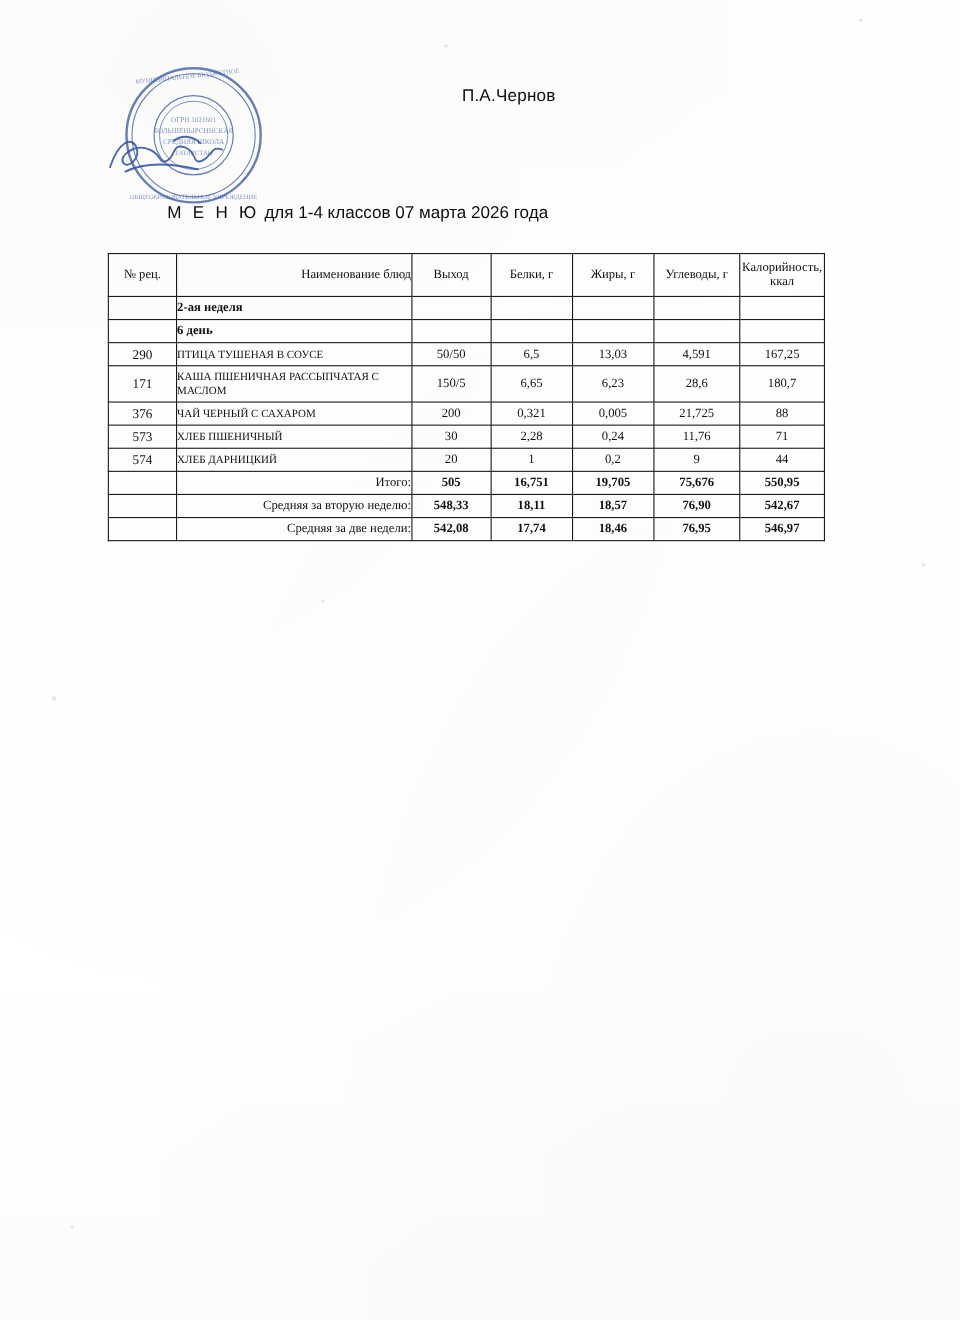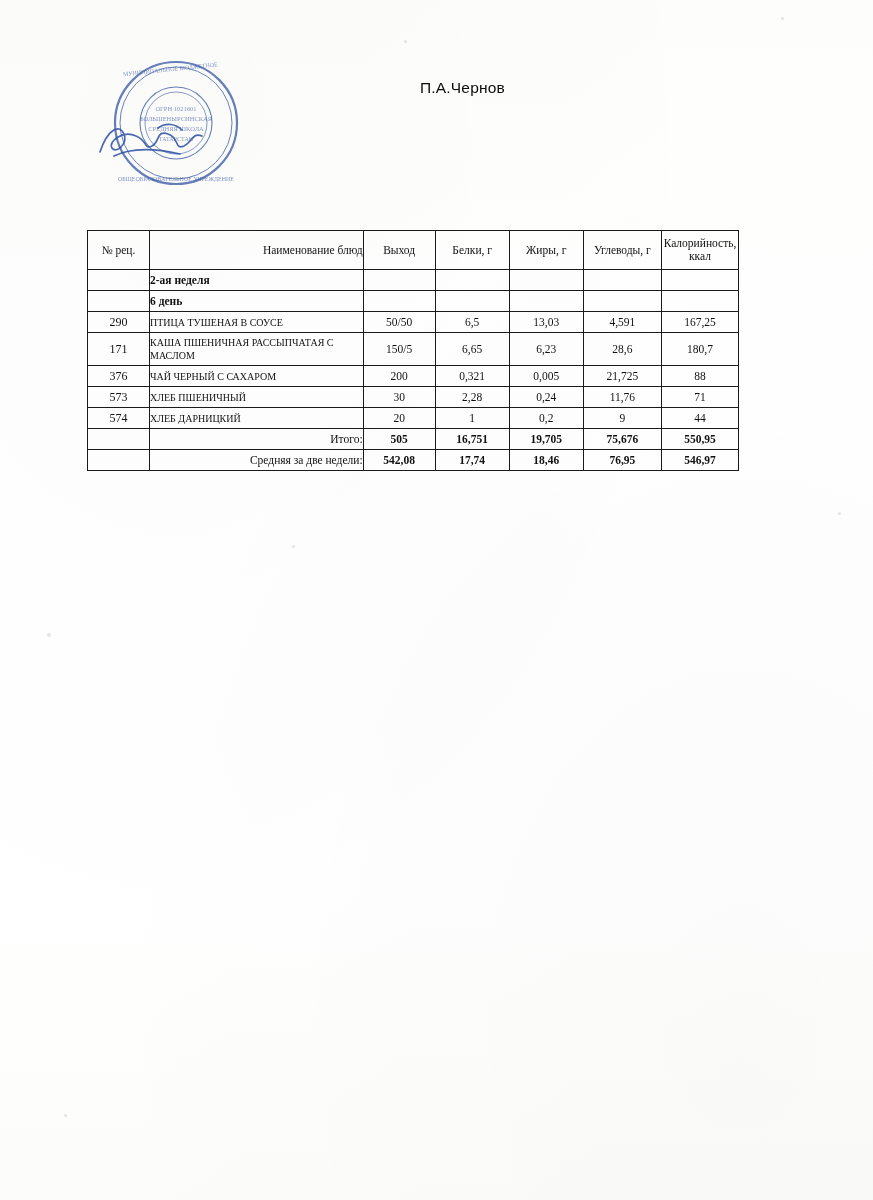--- a/index.html
+++ b/index.html
@@ -79,21 +79,21 @@
     left: 152px;
     top: 185px;
     font-size: 15.5px;
     color: #0d0d0d;
     white-space: nowrap;
   }
   .menu-title .mtr { letter-spacing: 3px; }
 
   table.menu {
     position: absolute;
-    left: 87px;
+    left: 98px;
     top: 230px;
     width: 652px;
     border-collapse: collapse;
     font-family: "Liberation Serif", serif;
     color: #111;
   }
   table.menu td, table.menu th {
     border: 1px solid #1a1a1a;
     padding: 0;
     vertical-align: middle;
@@ -167,20 +167,24 @@
   <div class="signature">
     <svg width="120" height="46" viewBox="0 0 120 46" fill="none">
       <g stroke="#2b4ea2" stroke-width="1.7" fill="none" opacity="0.85" stroke-linecap="round">
         <path d="M4 34 C12 10, 24 6, 28 16 C32 26, 20 36, 16 30 C12 24, 26 12, 40 18 C52 23, 48 32, 56 28 C64 24, 60 12, 72 16 C84 20, 78 32, 88 28 C97 24, 96 14, 106 18"></path>
         <path d="M18 38 C34 30, 58 30, 84 36"></path>
         <path d="M62 10 C70 4, 80 6, 86 12"></path>
       </g>
     </svg>
   </div>
 
+  <div class="menu-title">
+    <span class="mtr">М Е Н Ю</span>
+    <span>для 1-4 классов   07   марта   2026 года</span>
+  </div>
 
   <table class="menu">
     <thead>
       <tr>
         <th class="c-num">№ рец.</th>
         <th class="c-name">Наименование блюд</th>
         <th class="c-out">Выход</th>
         <th class="c-prot">Белки, г</th>
         <th class="c-fat">Жиры, г</th>
         <th class="c-carb">Углеводы, г</th>
@@ -260,20 +264,29 @@
       <tr class="total">
         <td class="num empty"></td>
         <td class="label-right">Итого:</td>
         <td class="val">505</td>
         <td class="val">16,751</td>
         <td class="val">19,705</td>
         <td class="val">75,676</td>
         <td class="val">550,95</td>
       </tr>
 
+      <tr class="total">
+        <td class="num empty"></td>
+        <td class="label-right">Средняя за вторую неделю:</td>
+        <td class="val">548,33</td>
+        <td class="val">18,11</td>
+        <td class="val">18,57</td>
+        <td class="val">76,90</td>
+        <td class="val">542,67</td>
+      </tr>
 
       <tr class="total">
         <td class="num empty"></td>
         <td class="label-right">Средняя за две недели:</td>
         <td class="val">542,08</td>
         <td class="val">17,74</td>
         <td class="val">18,46</td>
         <td class="val">76,95</td>
         <td class="val">546,97</td>
       </tr>

